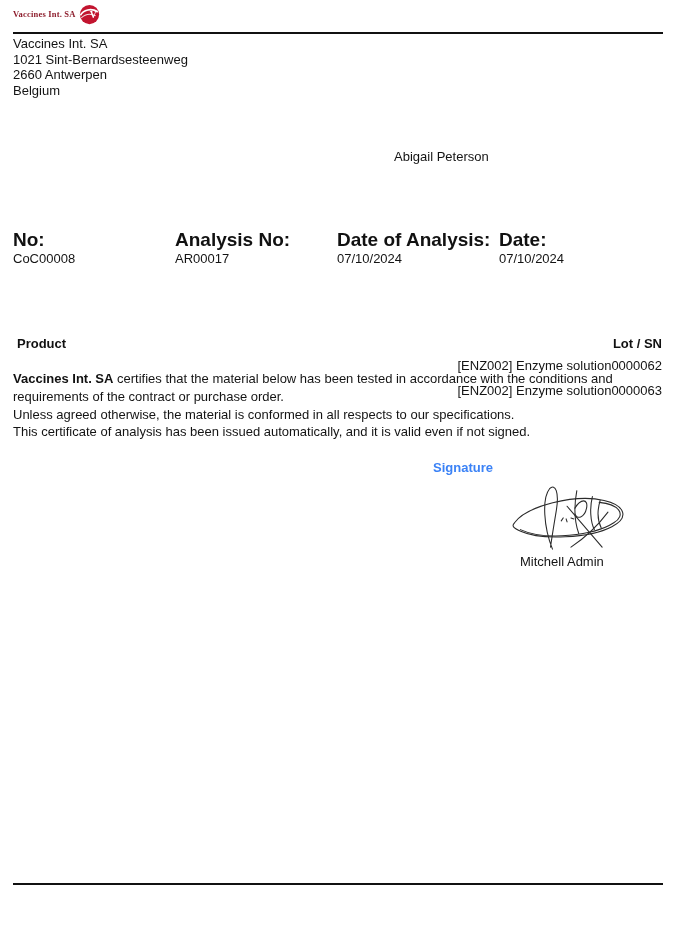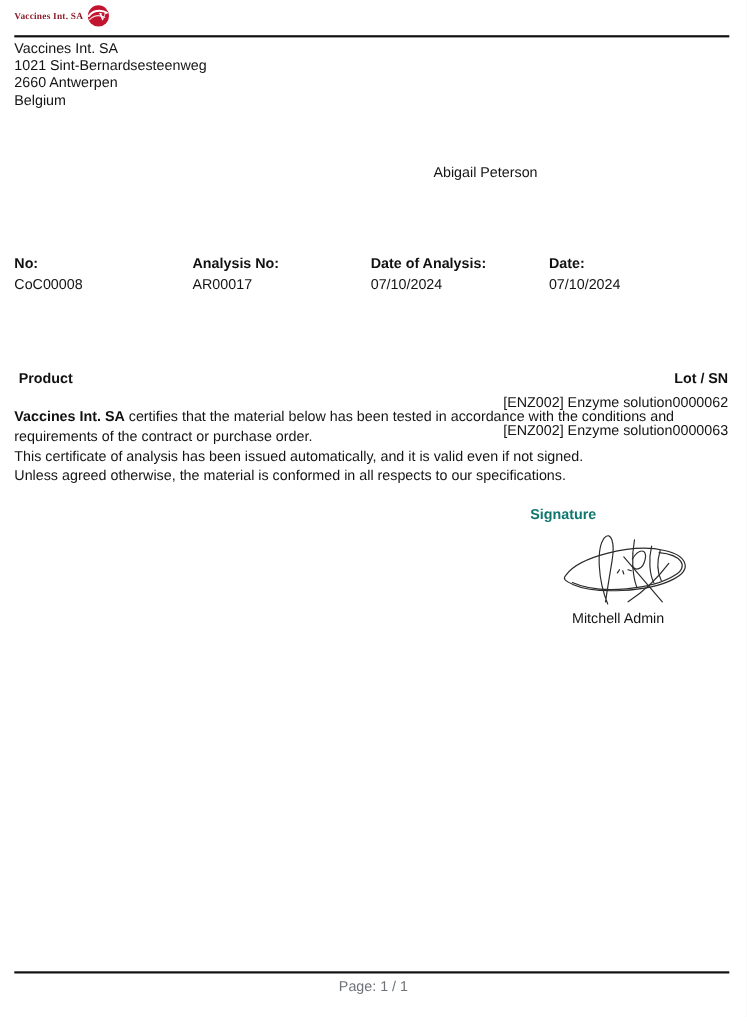--- a/index.html
+++ b/index.html
@@ -41,39 +41,39 @@
 
   
   .doc-title {
     position: absolute; top: 183px; left: 13px;
     font-size: 26px; font-weight: 500; color: #101010; letter-spacing: 0.1px;
   }
 
   
   .info-grid { position: absolute; top: 233px; left: 13px; width: 648px; display: flex; }
   .info-col { width: 162px; }
-  .info-label { font-weight: 700; font-size: 13px; line-height: 14px; color: #111111; }
+  .info-label { font-weight: 700; font-size: 19px; line-height: 14px; color: #111111; }
   .info-value { font-size: 13px; margin-top: 4px; color: #141414; }
 
   
   .prod-table { position: absolute; top: 292px; left: 17px; right: 17px; margin-top: 44px; }
   .prod-head { display: flex; justify-content: space-between; font-weight: 700; font-size: 13px; color: #111111; }
   .prod-row { display: flex; justify-content: flex-end; font-size: 13px; color: #141414; }
   .prod-row.r1 { margin-top: 7px; }
   .prod-row.r2 { margin-top: 10px; }
 
   
   .statement {
     position: absolute; top: 370px; left: 13px; width: 645px;
     font-size: 13px; line-height: 17.8px; color: #141414;
   }
   .statement .lead { font-weight: 700; color: #111111; }
 
   
-  .sig-label { position: absolute; top: 460px; left: 482px; font-weight: 700; font-size: 13px; color: #0f766e; }
+  .sig-label { position: absolute; top: 460px; left: 433px; font-weight: 700; font-size: 13px; color: #3b82f6; }
   .sig-scribble { position: absolute; top: 479px; left: 506px; width: 128px; height: 73px; }
   .sig-scribble svg { display: block; width: 100%; height: 100%; }
   .sig-name { position: absolute; top: 554px; left: 520px; font-size: 13px; color: #141414; }
 
   
   .footer-rule { position: absolute; top: 883px; left: 13px; right: 16px; border-top: 2px solid #111111; }
   .footer-page { position: absolute; top: 889px; left: 0; right: 0; text-align: center; color: #6f7377; font-size: 13px; }
 </style>
 </head>
 <body>
@@ -133,22 +133,22 @@
       <span>0000062</span>
     </div>
     <div class="prod-row r2">
       <span>[ENZ002] Enzyme solution</span>
       <span>0000063</span>
     </div>
   </div>
 
   <div class="statement">
     <span class="lead">Vaccines Int. SA</span><span> certifies that the material below has been tested in accordance with the conditions and requirements of the contract or purchase order.</span>
+    <div>Unless agreed otherwise, the material is conformed in all respects to our specifications.</div>
     <div>This certificate of analysis has been issued automatically, and it is valid even if not signed.</div>
-    <div>Unless agreed otherwise, the material is conformed in all respects to our specifications.</div>
   </div>
 
   <div class="sig-label">Signature</div>
   <div class="sig-scribble">
     <svg viewBox="0 0 130 75" aria-hidden="true">
       <g stroke="#2b2b2b" stroke-width="1.1" fill="none" stroke-linecap="round">
         <path d="M 8 45 C 20 28, 70 15, 100 22 C 122 27, 126 40, 108 49 C 85 61, 35 63, 15 54 C 6 50, 5 48, 8 45"></path>
         <path d="M 14 52 C 40 64, 90 58, 110 45 C 123 37, 116 26, 95 24"></path>
         <path d="M 47 72 C 38 50, 36 20, 44 10 C 50 4, 54 14, 51 32 C 48 50, 46 62, 45 70"></path>
         <path d="M 72 12 C 69 28, 70 45, 74 56"></path>
@@ -157,15 +157,14 @@
         <path d="M 96 22 C 93 32, 93 42, 97 50"></path>
         <path d="M 62 28 L 98 70"></path>
         <path d="M 104 34 C 92 50, 78 62, 66 70"></path>
         <path d="M 56 43 l 2 -3 M 61 41 l 1 3 M 66 40 l 3 1"></path>
       </g>
     </svg>
   </div>
   <div class="sig-name">Mitchell Admin</div>
 
   <div class="footer-rule"></div>
-  <div class="footer-page">Page: 1 / 1</div>
 
 </div>
 
 </body></html>

